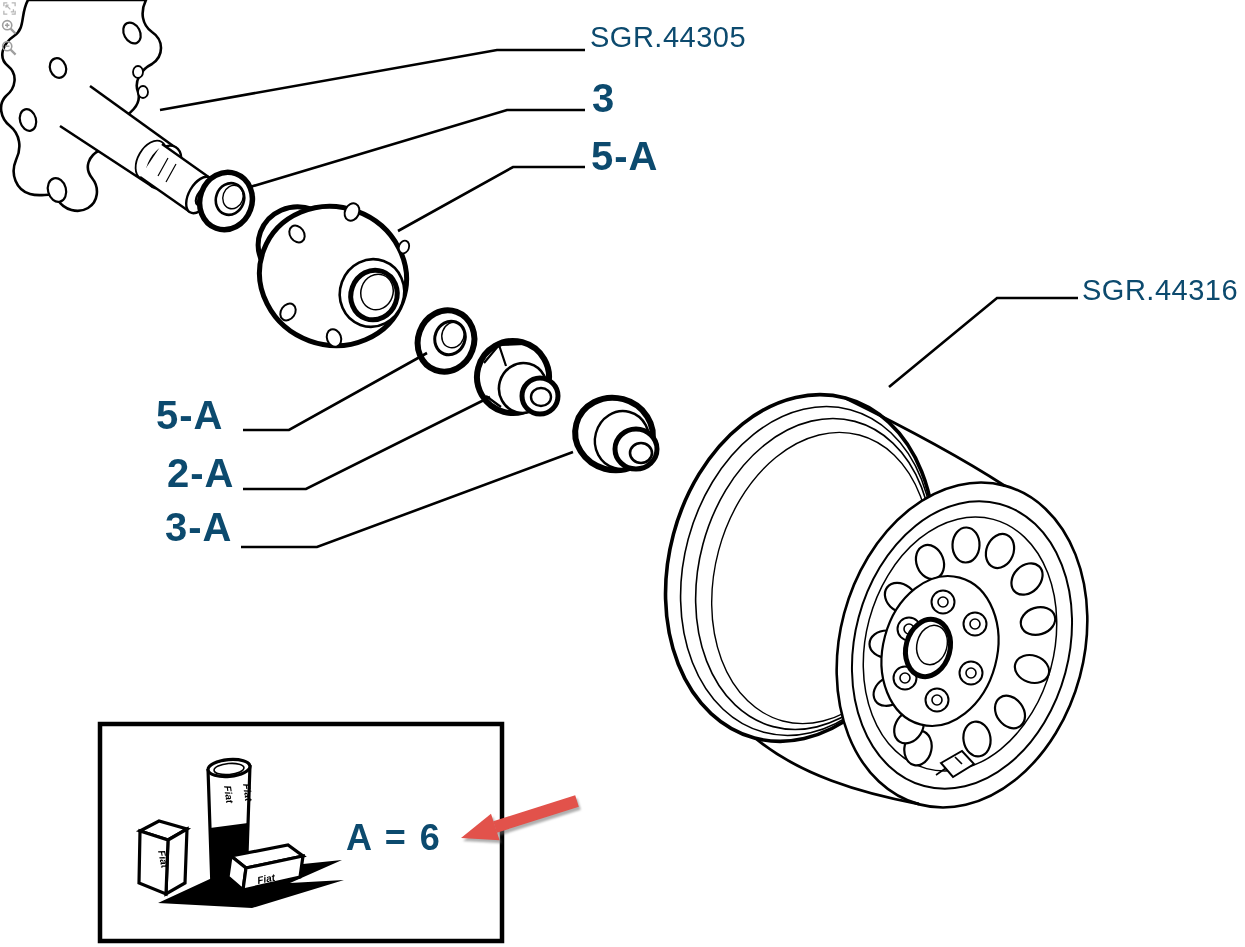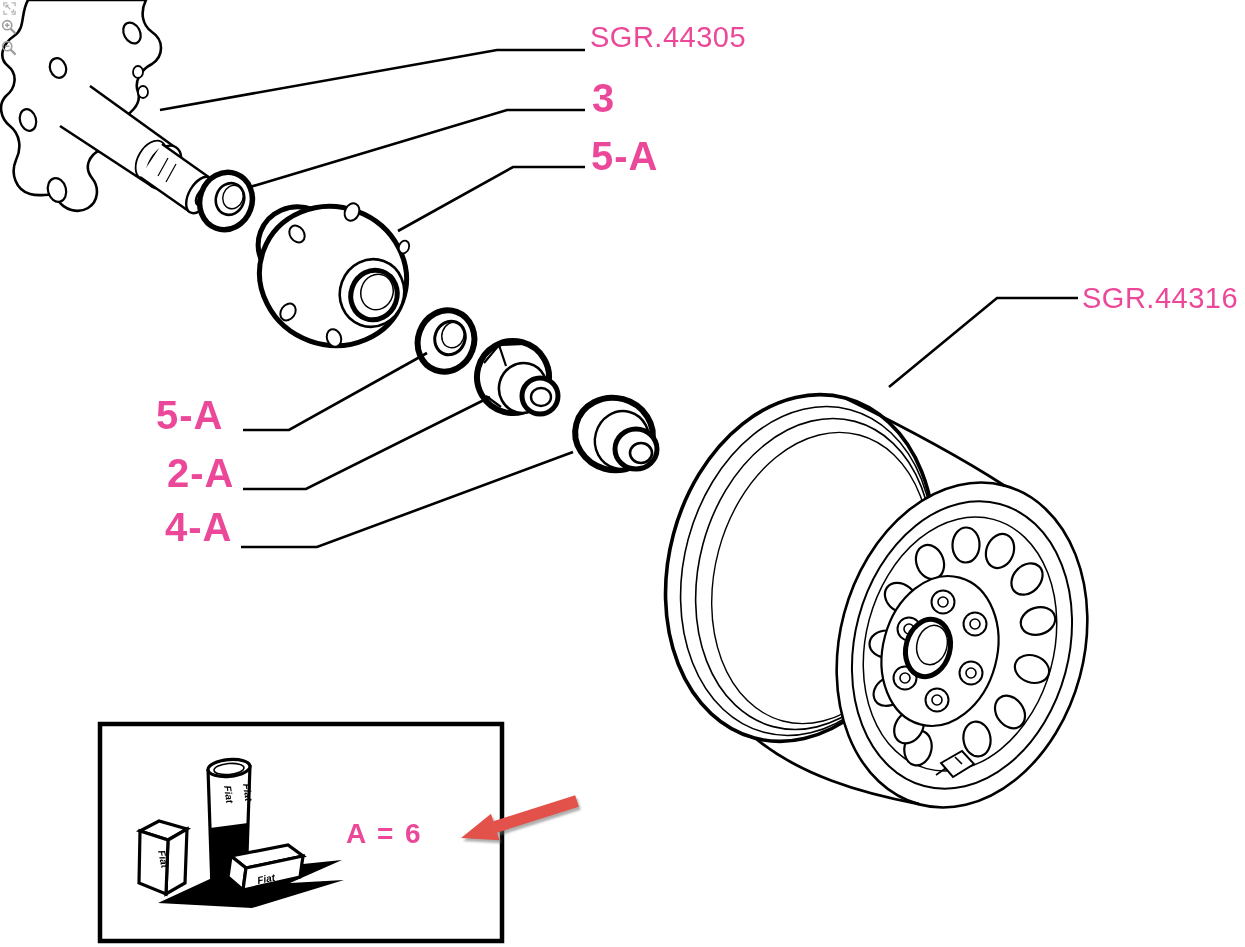--- a/index.html
+++ b/index.html
@@ -1,22 +1,22 @@
 <!DOCTYPE html>
 <html><head>
 <meta charset="utf-8">
 <style>
   html,body{margin:0;padding:0;background:#fff;}
   .stage{position:relative;width:1245px;height:947px;background:#ffffff;overflow:hidden;
          font-family:"Liberation Sans","DejaVu Sans",sans-serif;}
   .art{position:absolute;left:0;top:0;z-index:1;}
-  .callout{position:absolute;white-space:nowrap;color:#ec4899;line-height:1;z-index:3;}
+  .callout{position:absolute;white-space:nowrap;color:#0c4a6e;line-height:1;z-index:3;}
   .callout.code{font-size:29px;font-weight:400;letter-spacing:.5px;}
   .callout.part{font-size:40px;font-weight:700;letter-spacing:1px;}
-  .callout.note{font-size:28px;font-weight:700;letter-spacing:2px;}
+  .callout.note{font-size:36px;font-weight:700;letter-spacing:2px;}
   .toolbar-btn{position:absolute;z-index:5;background:transparent;border:none;padding:0;margin:0;
                cursor:pointer;line-height:0;}
   .arrow-layer{filter:drop-shadow(2px 3px 1px rgba(110,110,110,.55));}
   svg .lw{fill:#ffffff;stroke:#000;}
   svg .ln{fill:none;stroke:#000;}
 </style>
 </head>
 <body>
 
 <div class="stage">
@@ -183,22 +183,22 @@
       <path d="M 577,801 L 495,827" stroke-width="12" fill="none" stroke="#e2524b"></path>
       <polygon points="461,838 491,813.7 499.6,840.3" fill="#e2524b"></polygon>
     </g>
   </svg>
 
   <div class="callout code" style="left:590px;top:23px">SGR.44305</div>
   <div class="callout part" style="left:592px;top:78px">3</div>
   <div class="callout part" style="left:591px;top:136px">5-A</div>
   <div class="callout part" style="left:156px;top:395px">5-A</div>
   <div class="callout part" style="left:167px;top:453px">2-A</div>
-  <div class="callout part" style="left:165px;top:507px">4-A</div>
-  <div class="callout code" style="left:1082px;top:284px">SGR.44316</div>
+  <div class="callout part" style="left:165px;top:507px">3-A</div>
+  <div class="callout code" style="left:1082px;top:276px">SGR.44316</div>
   <div class="callout note" style="left:346px;top:820px">A = 6</div>
 
   <button class="toolbar-btn" style="left:3px;top:2px">
     <svg width="13" height="13" viewBox="0 0 15 15">
       <g fill="none" stroke="#b7b7b7" stroke-width="1.5">
         <path d="M 1,5 V 1 H 5 M 10,1 H 14 V 5 M 14,10 V 14 H 10 M 5,14 H 1 V 10"></path>
         <path d="M 8.5,8.5 L 3.5,3.5 M 3.5,3.5 L 3.5,6.5 M 3.5,3.5 L 6.5,3.5"></path>
         <path d="M 9,11.5 L 12,11.5 L 12,8.5"></path>
       </g>
     </svg>

